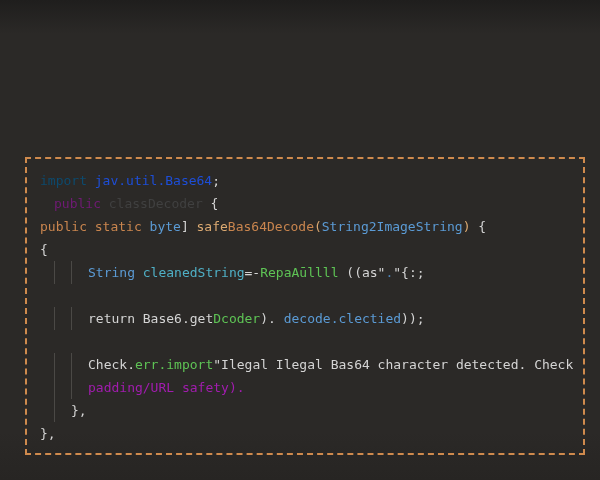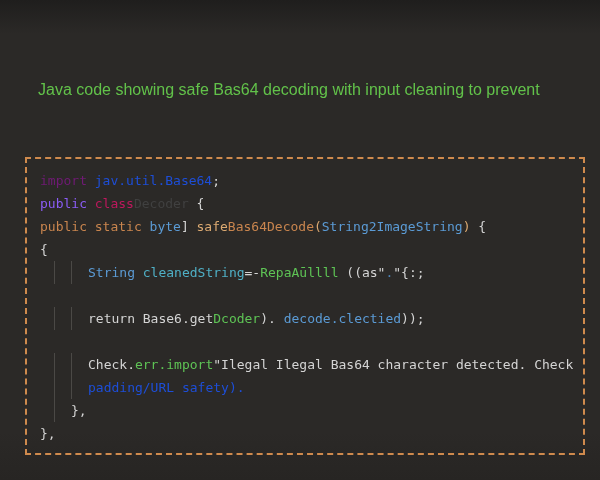--- a/index.html
+++ b/index.html
@@ -30,31 +30,30 @@
     display:inline-block;width:16px;height:23px;
     border-left:1px solid var(--guide);
   }
   .guide.first{margin-left:14px;}
   .tok.u{text-underline-offset:3px;text-decoration-thickness:1px;}
 </style>
 </head>
 <body>
 
 <div class="title" style="color: rgb(98, 194, 74);">
-  <div>Java code showing safe Bas64 decoding with input cleaning to prevent</div>
 </div>
 
 <div class="code-box">
   <div id="code">
-      <div class="code-line"><span class="tok" style="color: #701a75;">import</span><span class="tok" style="color: rgb(212, 212, 212);"> </span><span class="tok" style="color: #1d4ed8;">jav.util.Base64</span><span class="tok" style="color: rgb(212, 212, 212);">;</span></div>
-      <div class="code-line"><span class="tok" style="color: #8b5cf6;">public</span><span class="tok" style="color: rgb(212, 212, 212);"> </span><span class="tok" style="color: #be185d;">class</span><span class="tok" style="color: #404040;">Decoder</span><span class="tok" style="color: rgb(212, 212, 212);"> {</span></div>
+      <div class="code-line"><span class="tok" style="color: #0c4a6e;">import</span><span class="tok" style="color: rgb(212, 212, 212);"> </span><span class="tok" style="color: #1d4ed8;">jav.util.Base64</span><span class="tok" style="color: rgb(212, 212, 212);">;</span></div>
+      <div class="code-line"><span class="tok" style="color: #701a75; margin-left: 14px;">public</span><span class="tok" style="color: rgb(212, 212, 212);"> </span><span class="tok" style="color: #404040;">class</span><span class="tok" style="color: #404040;">Decoder</span><span class="tok" style="color: rgb(212, 212, 212);"> {</span></div>
       <div class="code-line"><span class="tok" style="color: rgb(201, 133, 78);">public static</span><span class="tok" style="color: rgb(212, 212, 212);"> </span><span class="tok" style="color: rgb(91, 155, 213);">byte</span><span class="tok" style="color: rgb(212, 212, 212);">] </span><span class="tok" style="color: rgb(220, 170, 114);">safe</span><span class="tok u" style="color: rgb(201, 133, 78);">Bas64Decode</span><span class="tok" style="color: rgb(220, 170, 114);">(</span><span class="tok" style="color: rgb(91, 155, 213);">String2ImageString</span><span class="tok" style="color: rgb(220, 170, 114);">)</span><span class="tok" style="color: rgb(212, 212, 212);"> {</span></div>
       <div class="code-line"><span class="tok" style="color: rgb(212, 212, 212);">{</span></div>
       <div class="code-line"><span class="guide first"></span><span class="guide"></span><span class="tok" style="color: rgb(91, 155, 213);">String</span><span class="tok" style="color: rgb(212, 212, 212);"> </span><span class="tok" style="color: rgb(79, 176, 198);">cleanedString</span><span class="tok" style="color: rgb(212, 212, 212);">=-</span><span class="tok u" style="color: rgb(94, 196, 85);">RepaAūllll</span><span class="tok" style="color: rgb(212, 212, 212);"> ((as"</span><span class="tok" style="color: rgb(77, 132, 184);">.</span><span class="tok" style="color: rgb(212, 212, 212);">"{:;</span></div>
       <div class="code-line"></div>
       <div class="code-line"><span class="guide first"></span><span class="guide"></span><span class="tok" style="color: rgb(212, 212, 212);">return Base6.get</span><span class="tok" style="color: rgb(94, 196, 85);">Dcoder</span><span class="tok" style="color: rgb(212, 212, 212);">). </span><span class="tok u" style="color: rgb(91, 155, 213);">decode.clectied</span><span class="tok" style="color: rgb(212, 212, 212);">));</span></div>
       <div class="code-line"></div>
       <div class="code-line"><span class="guide first"></span><span class="guide"></span><span class="tok" style="color: rgb(212, 212, 212);">Check.</span><span class="tok" style="color: rgb(94, 196, 85);">err.import</span><span class="tok" style="color: rgb(212, 212, 212);">"Ilegal Ilegal Bas64 character detected. Check</span></div>
-      <div class="code-line"><span class="guide first"></span><span class="guide"></span><span class="tok" style="color: #1d4ed8; text-align: right;">padding/URL safety).</span></div>
+      <div class="code-line"><span class="guide first"></span><span class="guide"></span><span class="tok" style="color: #a21caf; text-align: right;">padding/URL safety).</span></div>
       <div class="code-line"><span class="guide first"></span><span class="tok" style="color: rgb(212, 212, 212);">},</span></div>
       <div class="code-line"><span class="tok" style="color: rgb(212, 212, 212);">},</span></div>
     </div>
 </div>
 
 </body></html>

